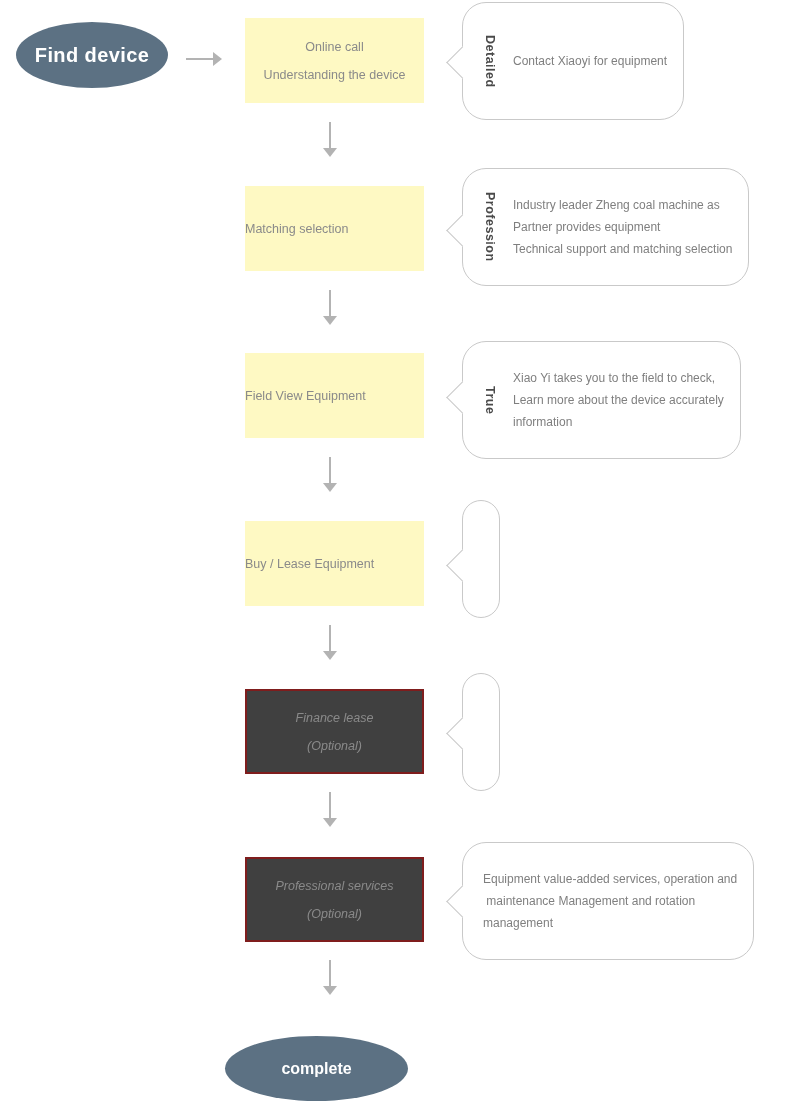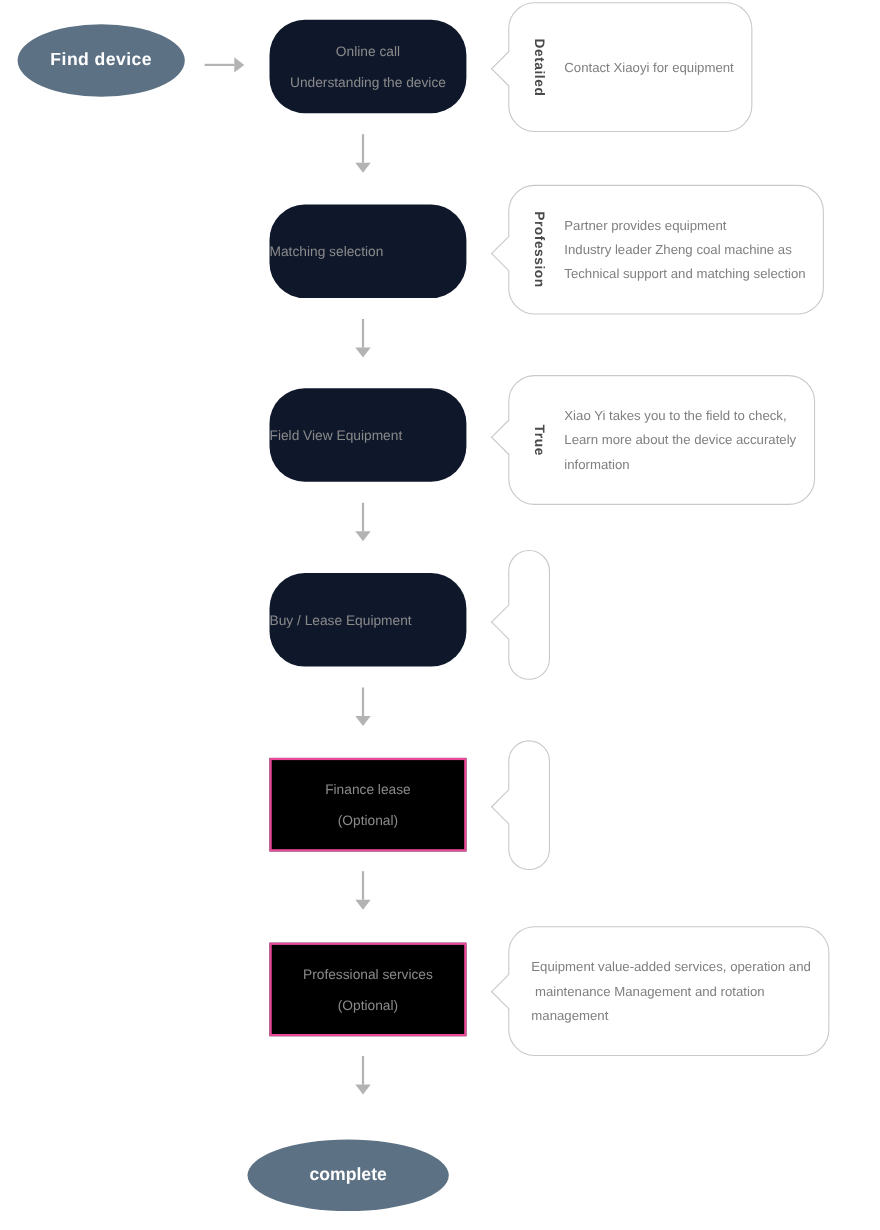--- a/index.html
+++ b/index.html
@@ -6,29 +6,29 @@
   .canvas{
     position:relative;width:800px;height:1118px;background:#ffffff;
     font-family:"Liberation Sans",sans-serif;overflow:hidden;
   }
   
   .ellipse{
     position:absolute;background:#5c7183;border-radius:50%;
     display:flex;align-items:center;justify-content:center;
     color:#ffffff;font-weight:bold;
   }
-  .ellipse.start{left:16px;top:22px;width:152px;height:66px;font-size:16px;letter-spacing:.4px;}
+  .ellipse.start{left:16px;top:22px;width:152px;height:66px;font-size:20px;letter-spacing:.4px;}
   .ellipse.end{left:225px;top:1036px;width:183px;height:65px;font-size:16px;}
   
   .box{
     position:absolute;left:245px;width:179px;height:85px;box-sizing:border-box;
     display:flex;flex-direction:column;justify-content:center;
   }
-  .box.filled{background:#0f172a;border-radius:32px;}
-  .box.outlined{background:#000000;border:2px solid #ec4899;}
+  .box.filled{background:#fef9c3;}
+  .box.outlined{background:#404040;border:2px solid #7f1d1d;font-style:italic;}
   .box.center{align-items:center;text-align:center;}
   .box.left{align-items:flex-start;text-align:left;}
   .box-line{font-size:12.5px;line-height:28px;color:#8a8a8a;white-space:pre;}
   
   .bubble{
     position:absolute;left:462px;height:118px;box-sizing:border-box;
     background:#fff;border:1.5px solid #c9c9c9;border-radius:24px;
     display:flex;align-items:center;padding:0 16px 0 20px;
   }
   .tail{
@@ -83,22 +83,22 @@
     <span class="head"></span>
   </div>
 
   <div class="box filled left" style="top:186px">
     <div class="box-line">Matching selection</div>
   </div>
   <div class="bubble" style="top:168px">
     <span class="tail" style="top:50px"></span>
     <div class="tag">Profession</div>
     <div class="blines">
+      <div class="bline">Industry leader Zheng coal machine as</div>
       <div class="bline">Partner provides equipment</div>
-      <div class="bline">Industry leader Zheng coal machine as</div>
       <div class="bline">Technical support and matching selection</div>
     </div>
   </div>
   <div class="arrow-down" style="top:290px">
     <span class="stem"></span>
     <span class="head"></span>
   </div>
 
   <div class="box filled left" style="top:353px">
     <div class="box-line">Field View Equipment</div>

